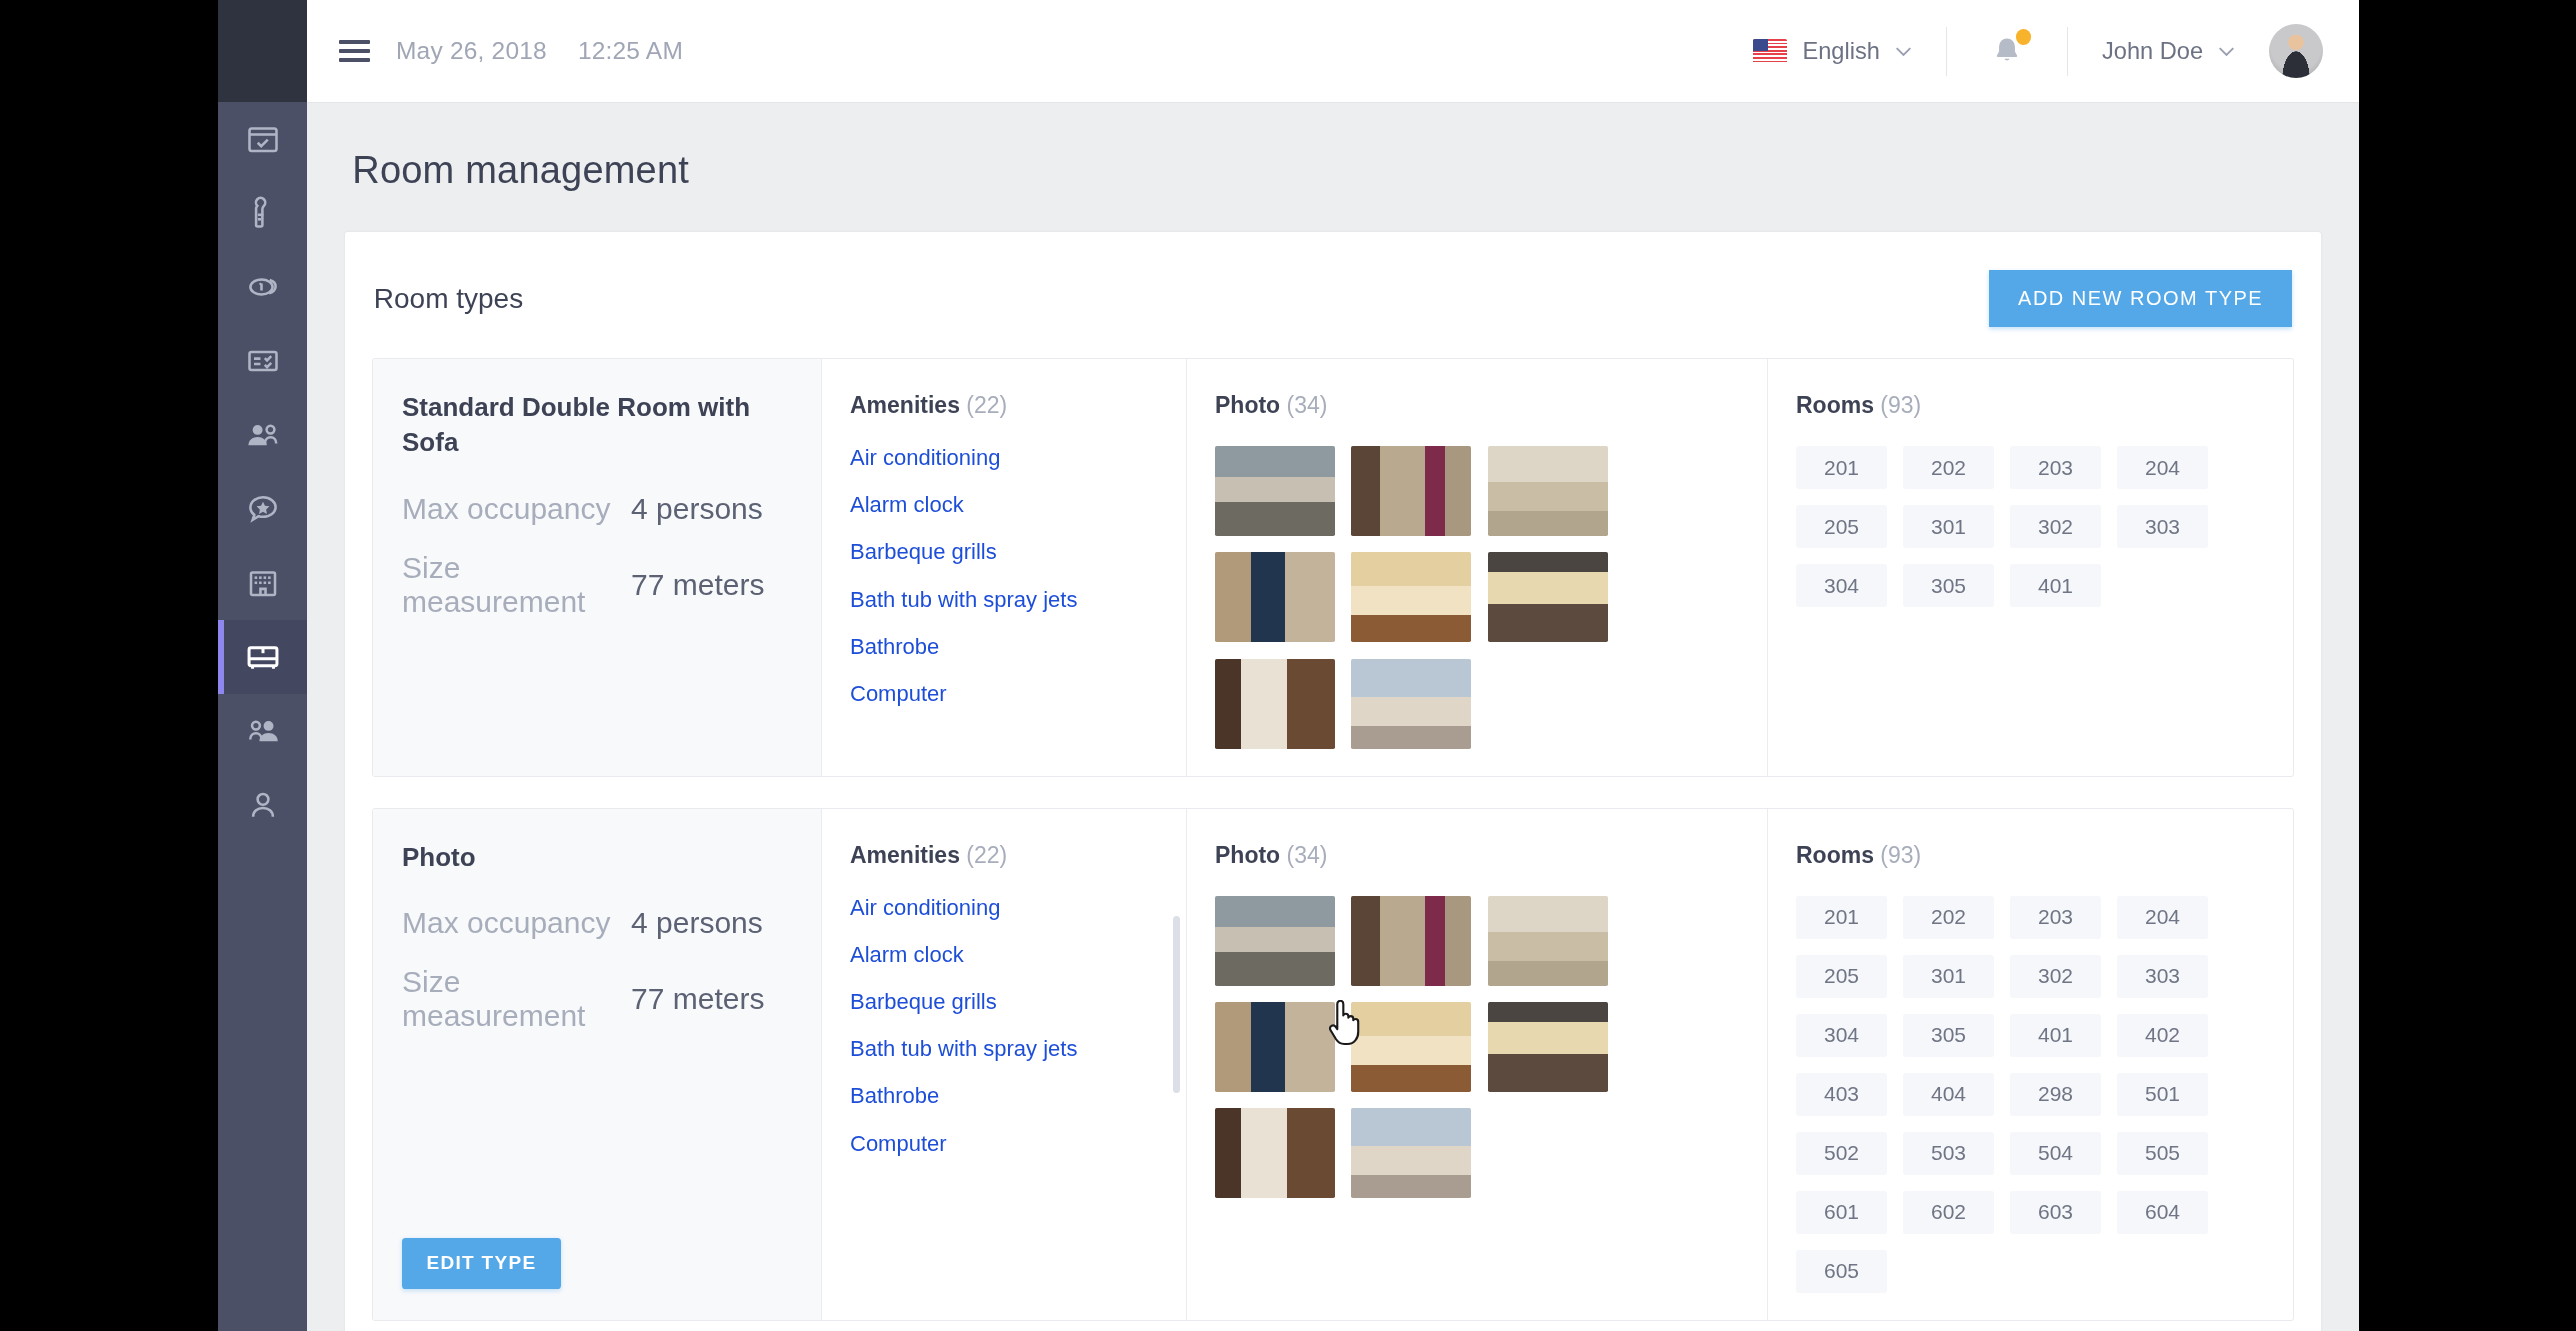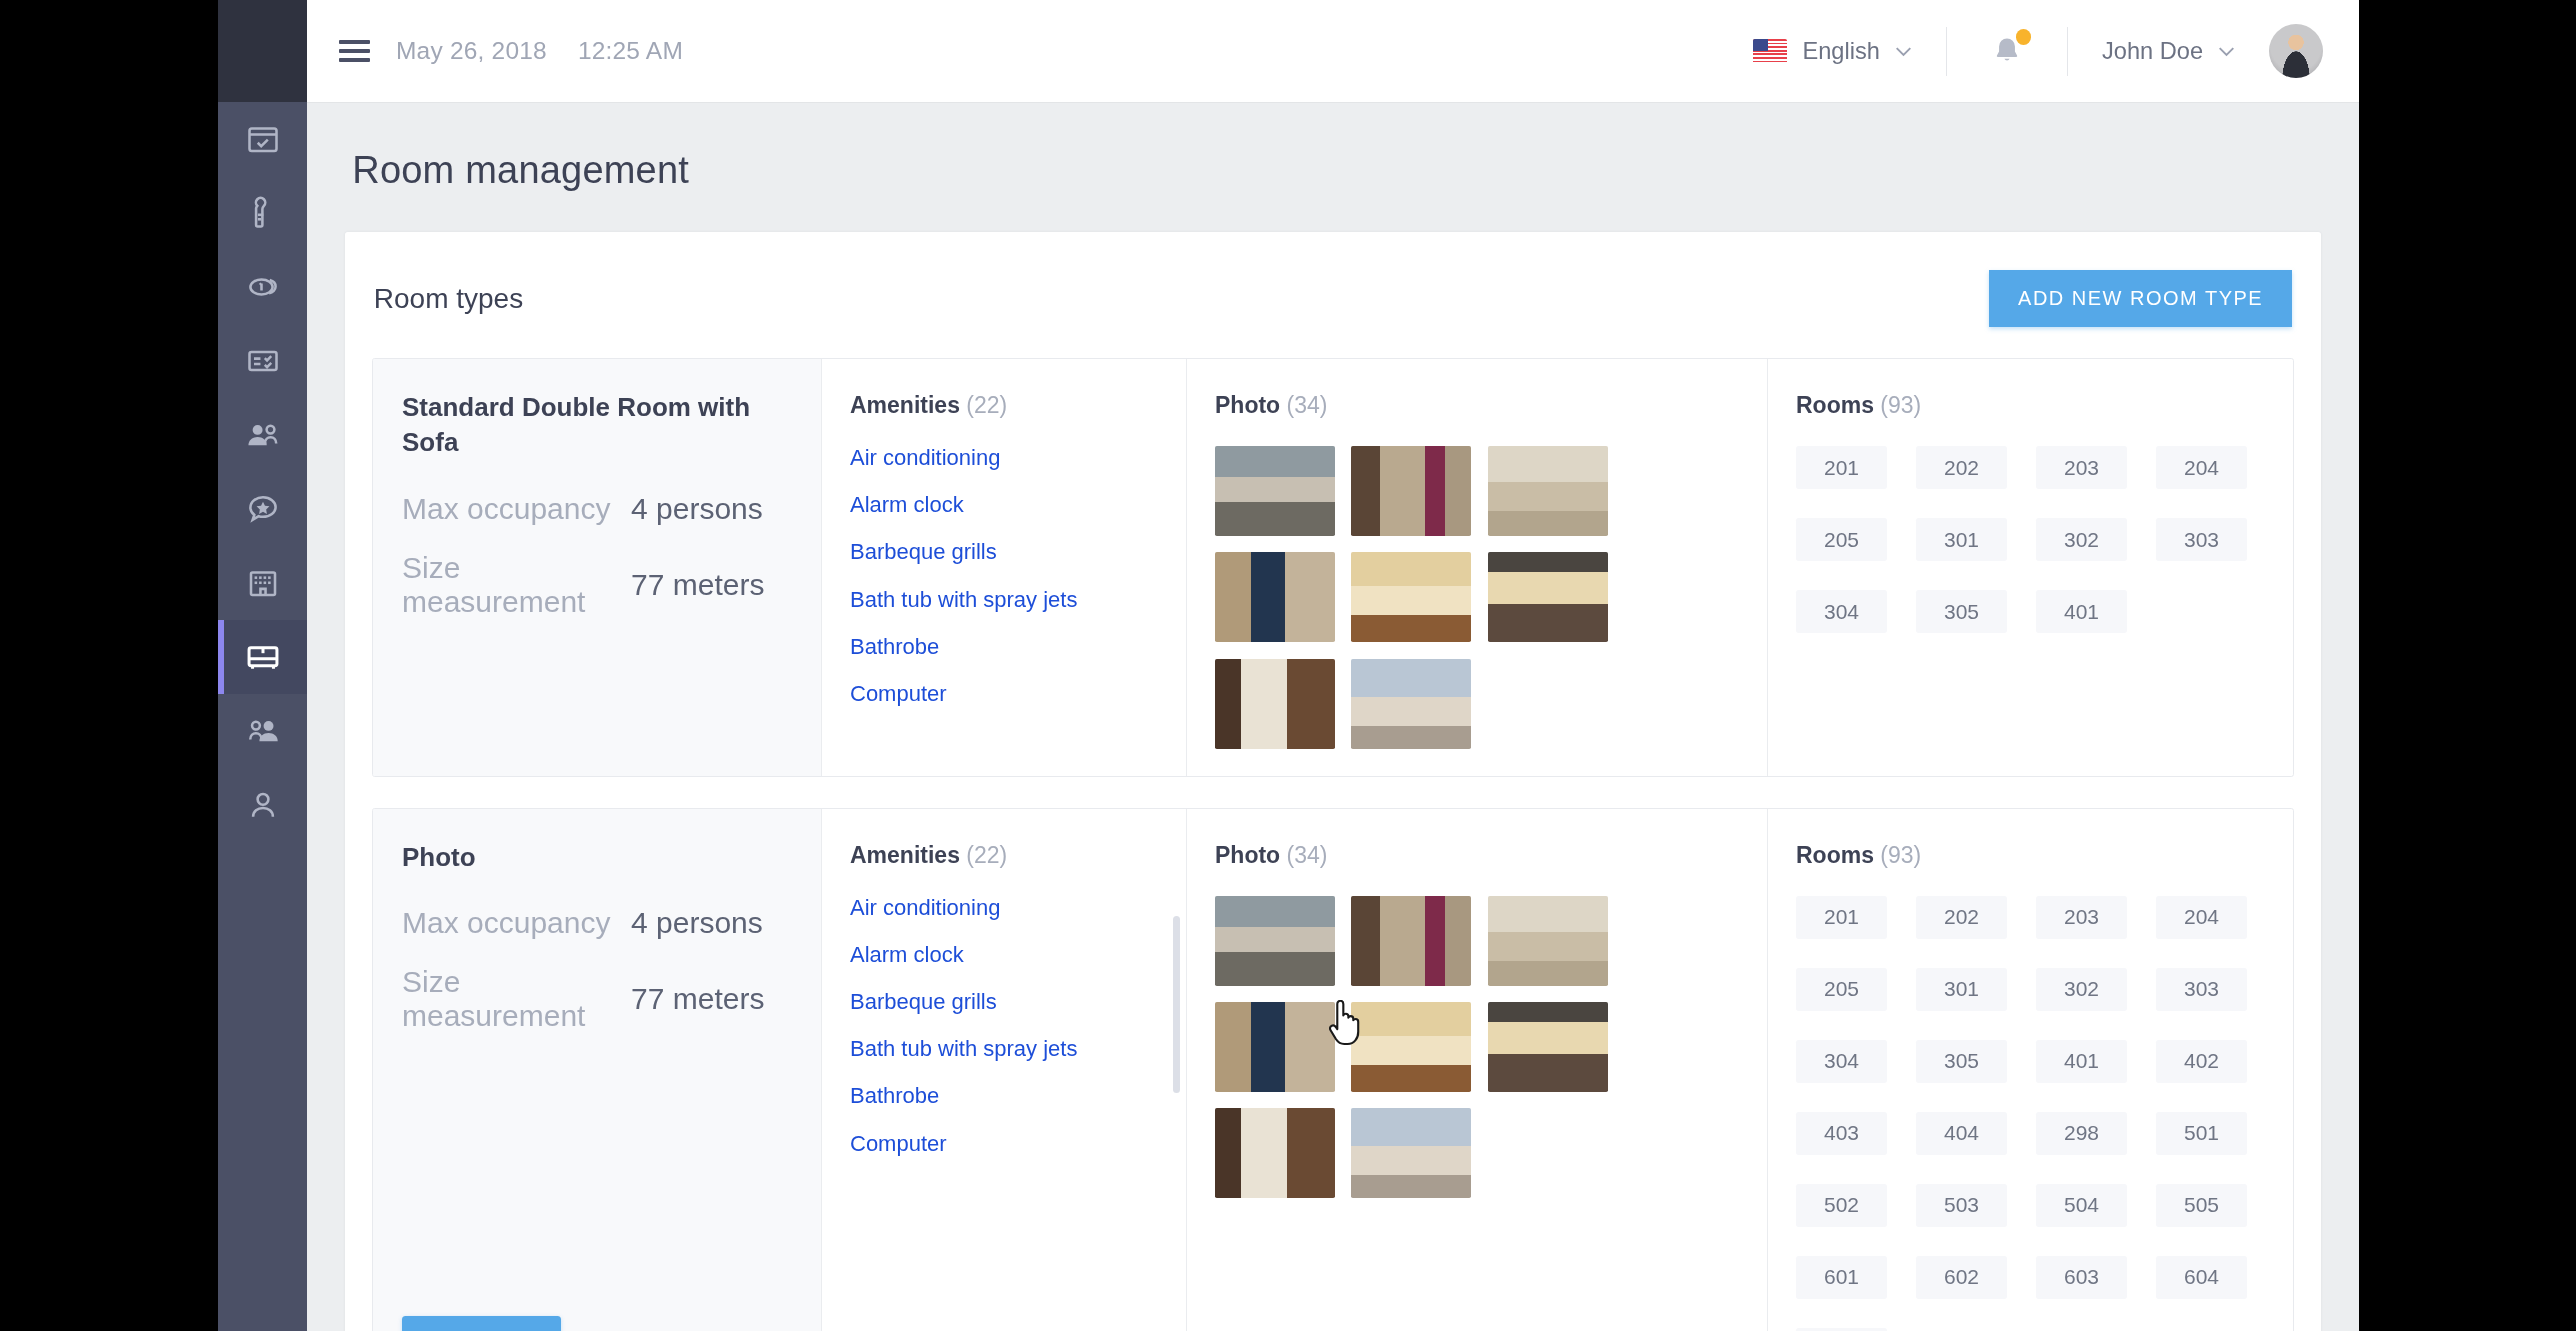--- a/index.html
+++ b/index.html
@@ -191,21 +191,21 @@
   .ph6 { background:
       linear-gradient(to bottom, #4a4540 0 22%, #e8d8b0 22% 58%, #5c4a3e 58% 100%),
       #c9b796; }
   .ph7 { background:
       linear-gradient(to right, #4a3528 0 22%, #e9e2d4 22% 60%, #6a4a33 60% 100%),
       #836243; }
   .ph8 { background:
       linear-gradient(to bottom, #b9c6d4 0 42%, #dfd6c8 42% 74%, #a89d90 74% 100%),
       #c3c0bb; }
 
-  .rooms-grid { display: flex; flex-wrap: wrap; gap: 29px; max-width: 490px; }
+  .rooms-grid { display: flex; flex-wrap: wrap; gap: 16px; max-width: 490px; }
   .room-chip {
     width: 91px; height: 43px; border-radius: 2.7px; background: #f6f7fa;
     display: flex; align-items: center; justify-content: center;
     font-size: 21px; color: #6f7584; cursor: pointer;
   }
 
   
   .cursor { position: absolute; left: 1108px; top: 1000px; width: 36px; height: 47px; pointer-events: none; }
 </style>
 </head>

